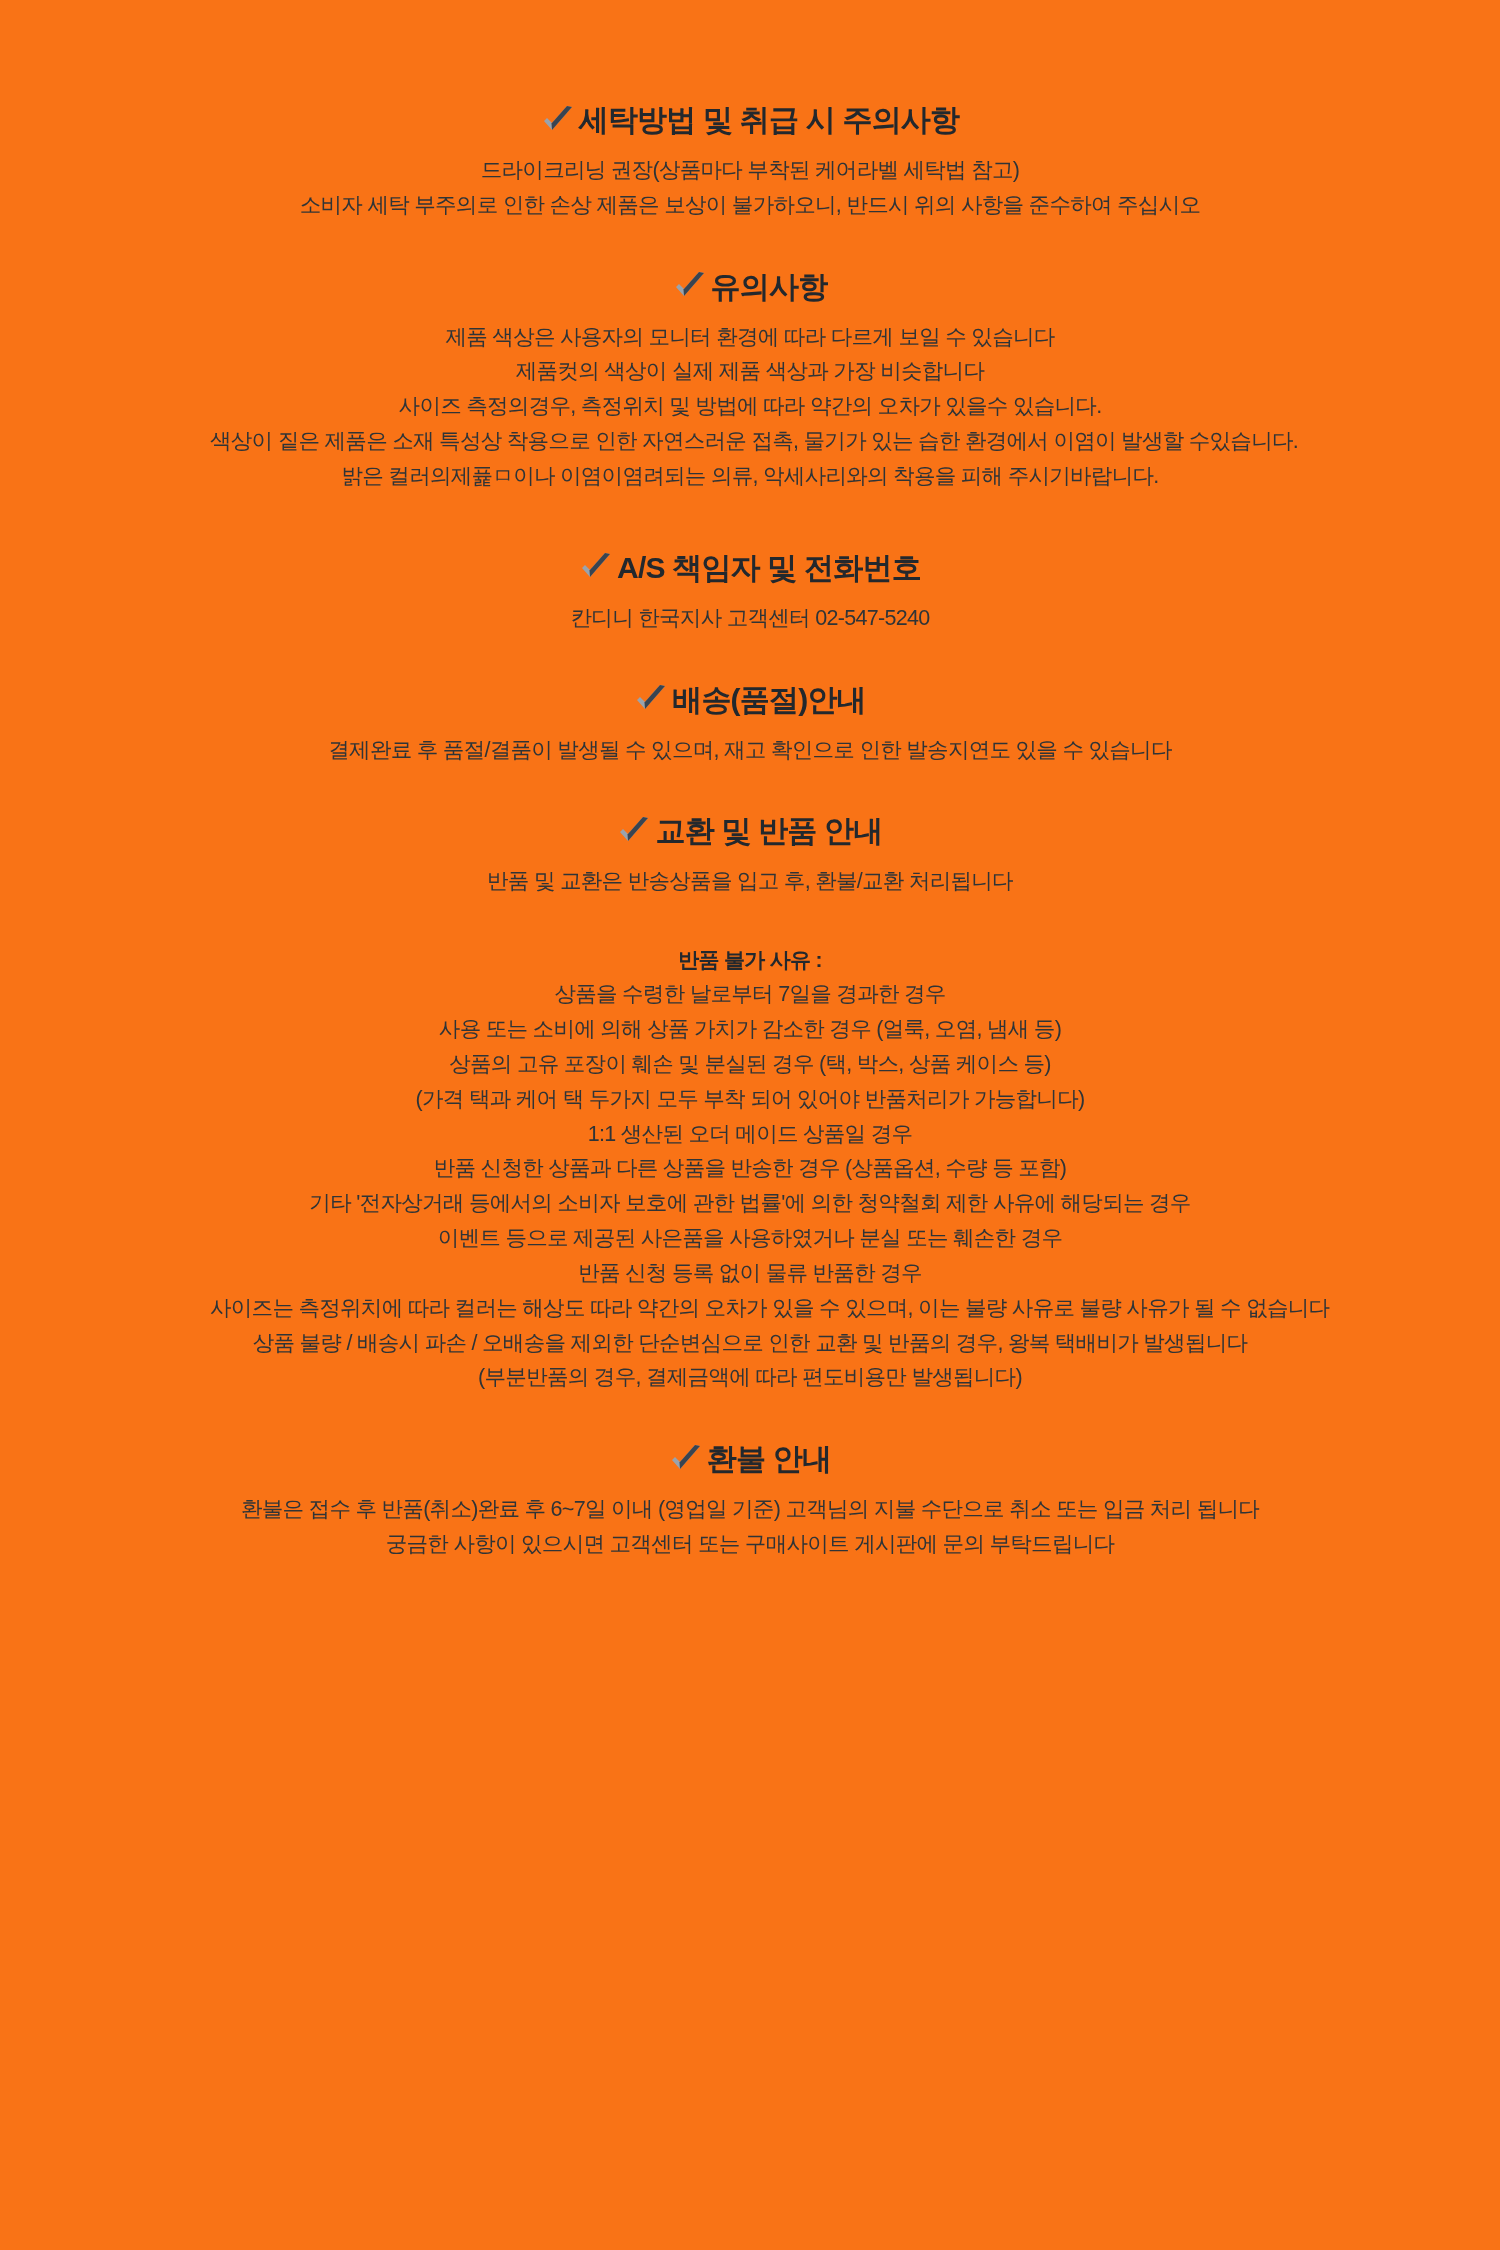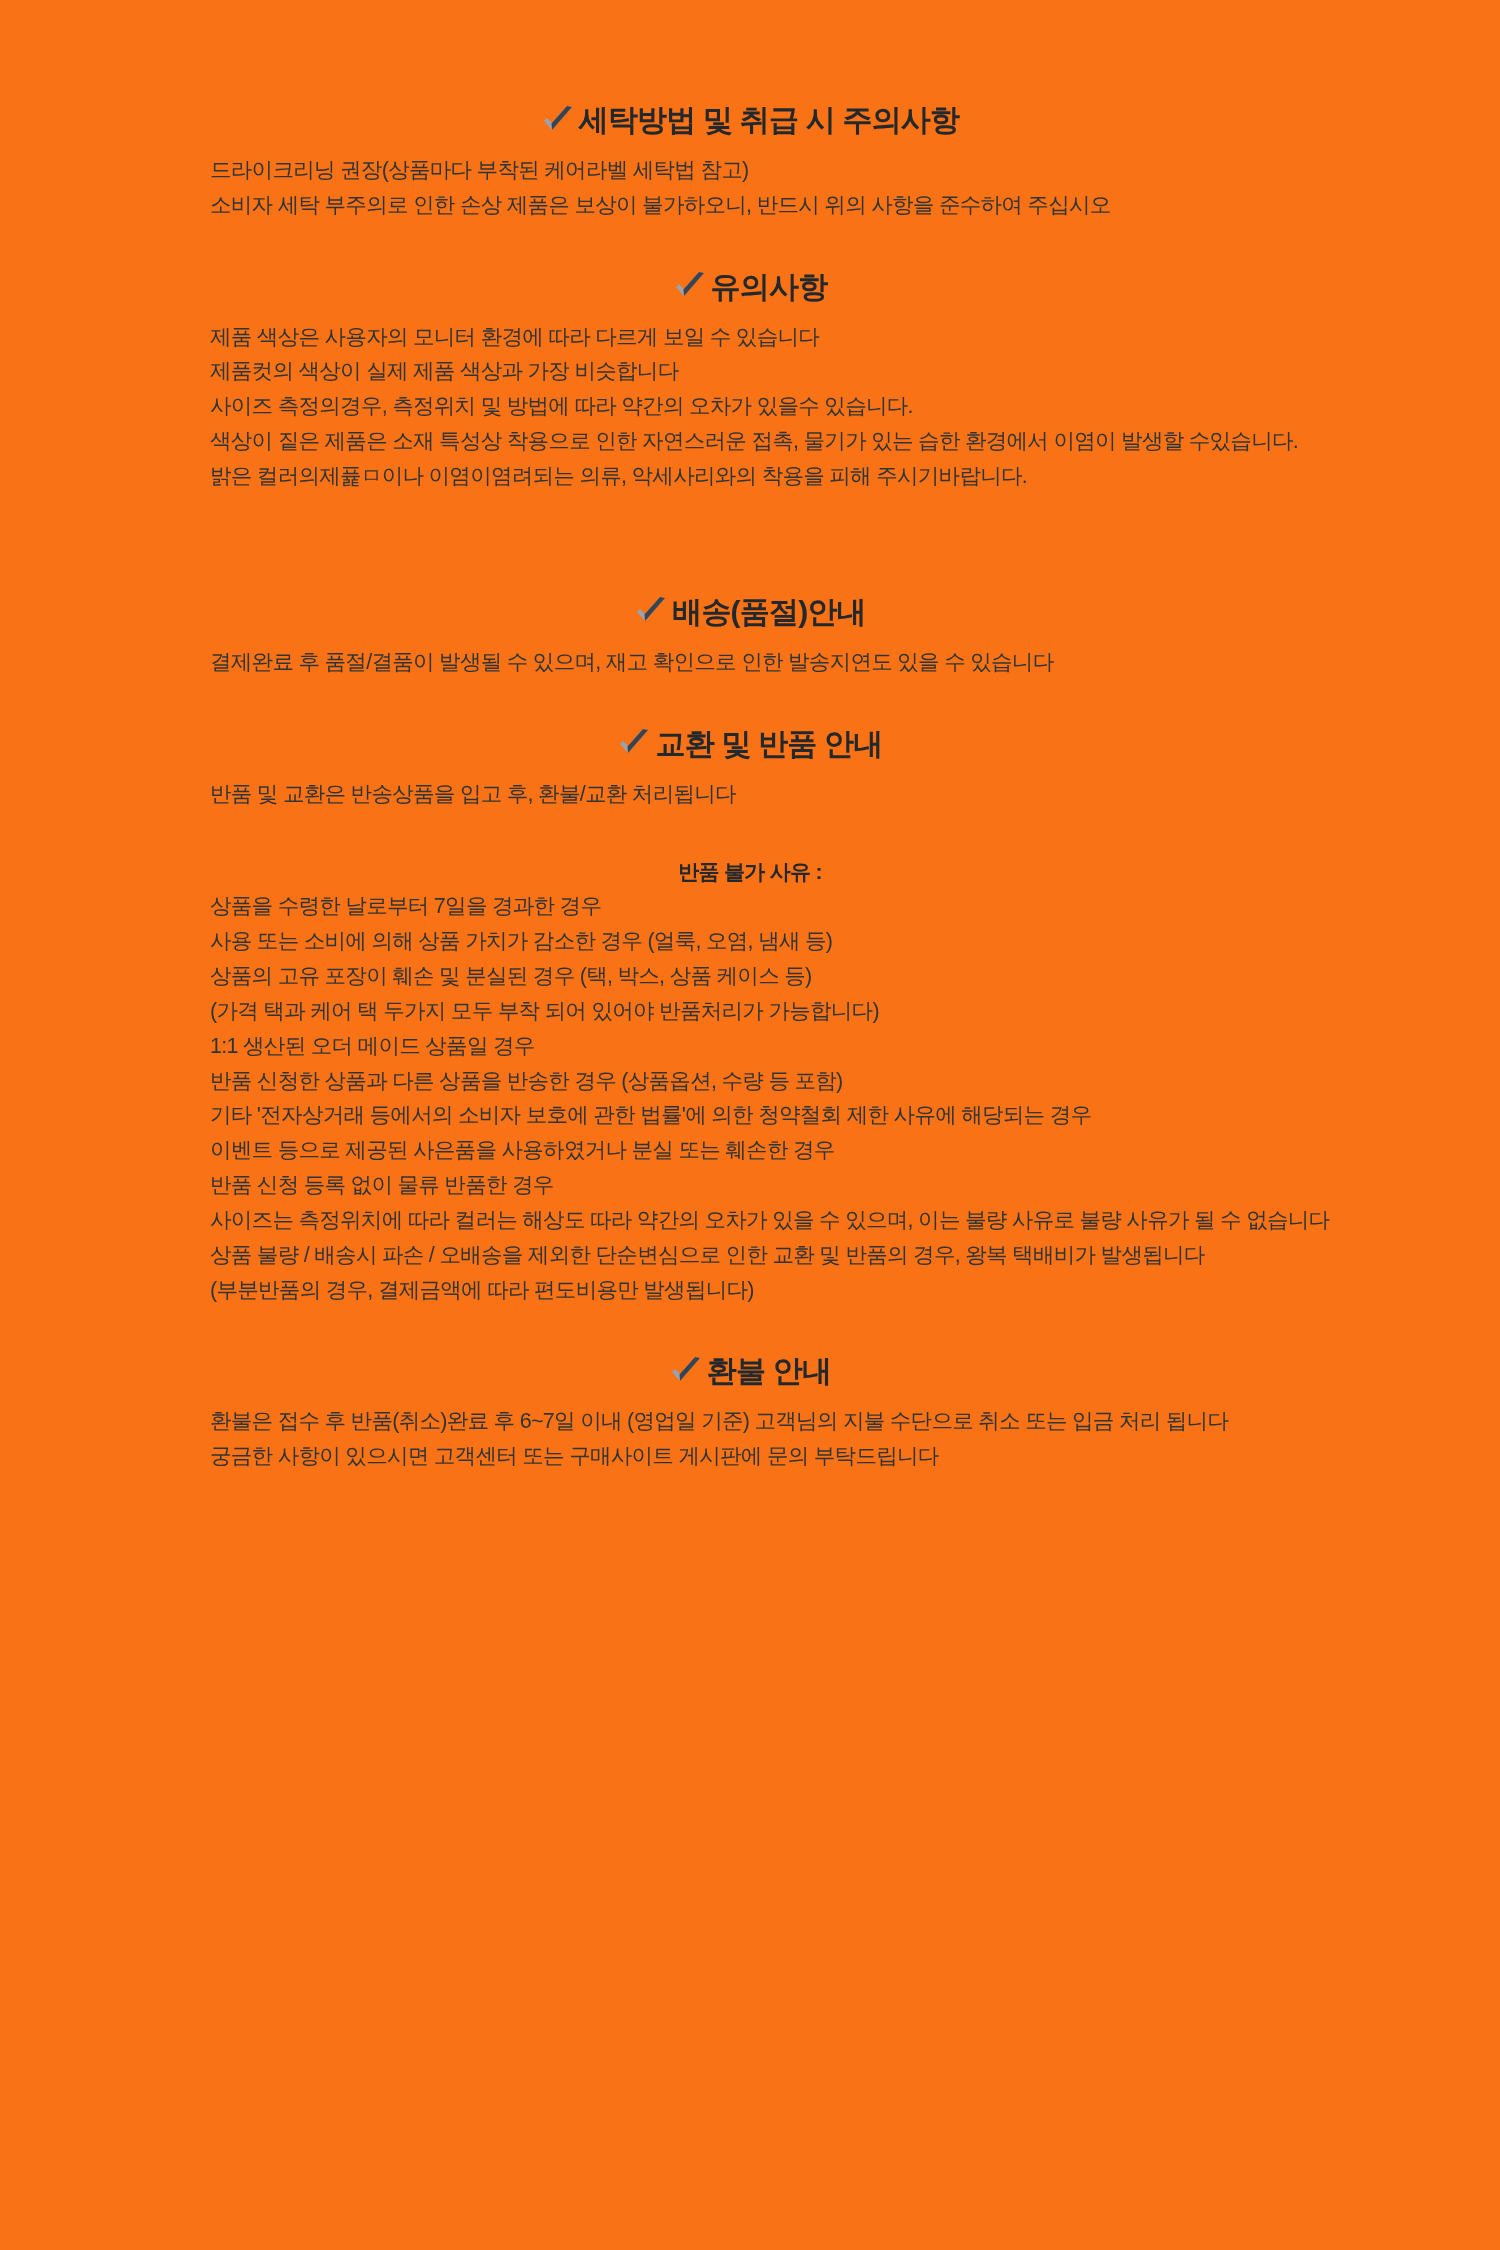--- a/index.html
+++ b/index.html
@@ -40,21 +40,21 @@
   .check {
     display: inline-block;
     width: 34px;
     height: 34px;
     position: relative;
     flex: 0 0 auto;
     margin-right: 2px;
   }
   .check svg { display: block; width: 34px; height: 34px; }
   .line {
-    text-align: left;
+    text-align: center;
     font-size: 21.5px;
     line-height: 1.62;
     color: #2f3437;
     letter-spacing: -0.7px;
     margin: 0;
     white-space: nowrap;
   }
   .sub-heading {
     text-align: center;
     font-size: 21px;
@@ -100,20 +100,32 @@
     </div>
     <p class="line">제품 색상은 사용자의 모니터 환경에 따라 다르게 보일 수 있습니다</p>
     <p class="line">제품컷의 색상이 실제 제품 색상과 가장 비슷합니다</p>
     <p class="line">사이즈 측정의경우, 측정위치 및 방법에 따라 약간의 오차가 있을수 있습니다.</p>
     <p class="line">색상이 짙은 제품은 소재 특성상 착용으로 인한 자연스러운 접촉, 물기가 있는 습한 환경에서 이염이 발생할 수있습니다.</p>
     <p class="line">밝은 컬러의제퓵ㅁ이나 이염이염려되는 의류, 악세사리와의 착용을 피해 주시기바랍니다.</p>
   </div>
 
   <div class="gap-lg"></div>
 
+  <div class="section">
+    <div class="section-heading">
+      <span class="check">
+        <svg viewBox="0 0 34 34" xmlns="http://www.w3.org/2000/svg">
+          <path d="M3 18 L11 27 L31 4 L26 3 L11 20 L6 15 Z" fill="#9aa3ad"></path>
+          <path d="M11 27 L31 4 L26 3 L10.5 20.5 Z" fill="#3a4450"></path>
+        </svg>
+      </span>
+      <span>A/S 책임자 및 전화번호</span>
+    </div>
+    <p class="line">칸디니 한국지사 고객센터 02-547-5240</p>
+  </div>
 
   <div class="gap-md"></div>
 
   <div class="section">
     <div class="section-heading">
       <span class="check">
         <svg viewBox="0 0 34 34" xmlns="http://www.w3.org/2000/svg">
           <path d="M3 18 L11 27 L31 4 L26 3 L11 20 L6 15 Z" fill="#9aa3ad"></path>
           <path d="M11 27 L31 4 L26 3 L10.5 20.5 Z" fill="#3a4450"></path>
         </svg>

